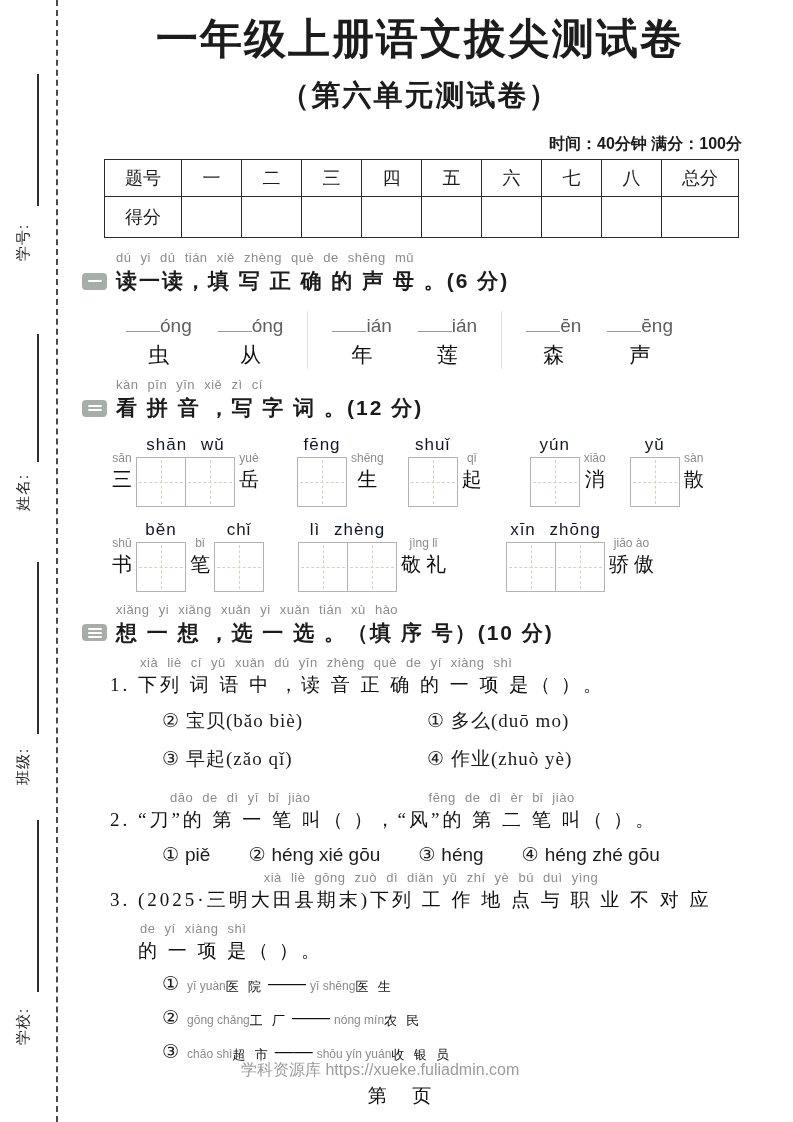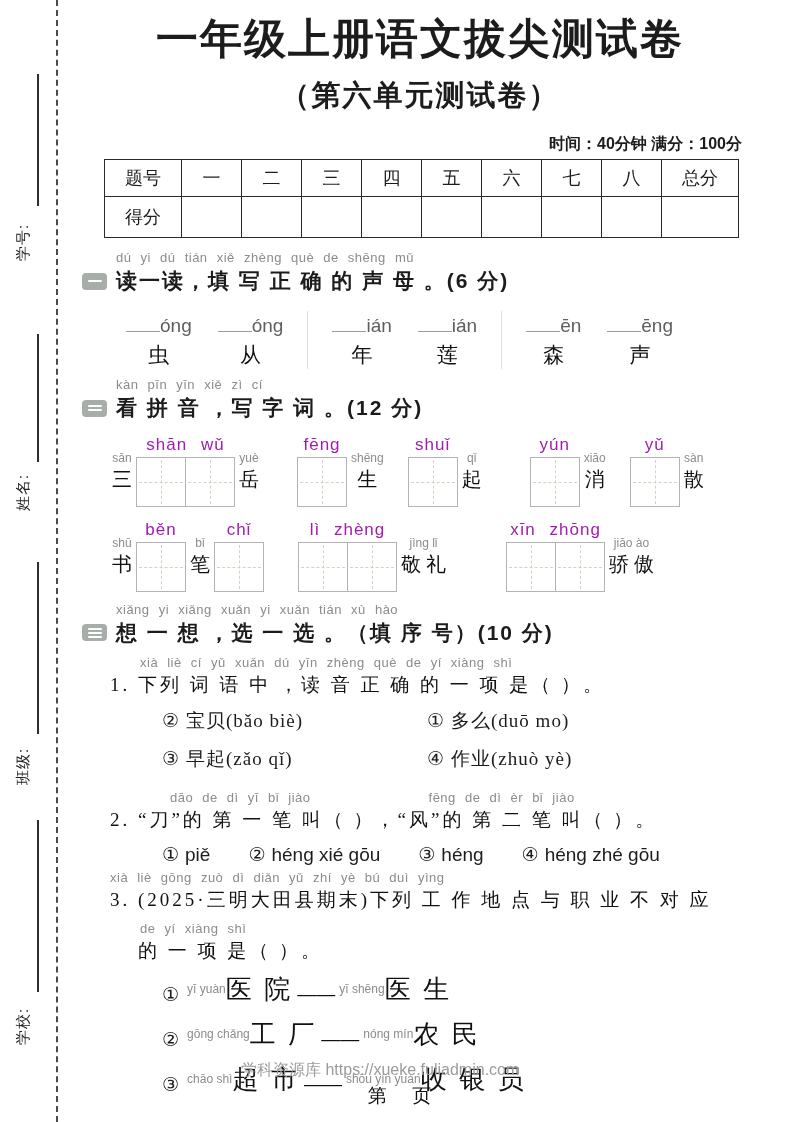--- a/index.html
+++ b/index.html
@@ -44,42 +44,42 @@
   .s1-top{font-size:19px;color:#5f5f5f;}
   .blank{display:inline-block;width:34px;height:1.05em;border-bottom:1.5px solid #9a9a9a;}
   .s1-char{text-align:center;font-size:21px;margin-top:4px;color:#111;}
   
   .s2-row{display:flex;align-items:flex-end;margin:14px 0 10px 26px;}
   .s2-item{display:flex;align-items:flex-end;}
   .side{display:flex;flex-direction:column;align-items:center;margin:0 4px 14px 4px;}
   .side .sp{font-size:12px;color:#8c8c8c;line-height:1;}
   .side .sc{font-size:20px;color:#111;margin-top:2px;white-space:nowrap;}
   .boxwrap{display:flex;flex-direction:column;align-items:center;}
-  .boxpin{font-size:17px;color:#a21caf;letter-spacing:1px;word-spacing:8px;line-height:1.1;margin-bottom:2px;}
+  .boxpin{font-size:17px;color:#0f172a;letter-spacing:1px;word-spacing:8px;line-height:1.1;margin-bottom:2px;}
   .cells{display:flex;}
   .cell{position:relative;width:50px;height:50px;border:1px solid #b3b3b3;box-sizing:border-box;background:#fff;}
   .cell + .cell{margin-left:-1px;}
   .cell::before{content:"";position:absolute;left:2px;right:2px;top:50%;border-top:1px dashed #d9cfc2;}
   .cell::after{content:"";position:absolute;top:2px;bottom:2px;left:50%;border-left:1px dashed #d9cfc2;}
   .gap20{width:20px;}.gap34{width:34px;}.gap44{width:44px;}.gap56{width:56px;}
   
   .q{margin-left:28px;}
   .q-stem{font-size:19px;letter-spacing:3px;color:#111;margin-top:2px;}
   .optgrid{display:flex;flex-wrap:wrap;margin:10px 0 4px 52px;}
   .optgrid .opt{width:265px;font-size:19px;letter-spacing:1px;margin-bottom:12px;}
   .optline{display:flex;gap:38px;margin:10px 0 4px 52px;font-size:19px;}
   .circ{font-size:19px;margin-right:6px;}
   .q2pins{display:flex;margin-left:60px;margin-top:6px;}
   .q2pins .p2{margin-left:118px;}
-  .q3pin1{text-align:left;margin-right:6px;margin-top:4px;}
+  .q3pin1{text-align:center;margin-right:6px;margin-top:4px;}
   .opt3grid{display:flex;flex-wrap:wrap;margin:8px 0 0 52px;}
   .opt3{width:318px;display:flex;align-items:flex-end;margin-bottom:10px;}
   .wordcol{display:flex;flex-direction:row;align-items:center;margin:0 2px;}
   .wordcol .wp{font-size:12px;color:#8c8c8c;line-height:1.2;white-space:nowrap;}
-  .wordcol .wt{font-size:26px;letter-spacing:3px;color:#111;white-space:nowrap;}
+  .wordcol .wt{font-size:13px;letter-spacing:3px;color:#111;white-space:nowrap;}
   .dash{font-size:19px;color:#111;margin:0 2px;position:relative;top:-2px;}
   .opt3 .circ{margin-bottom:1px;}
   
   .watermark{position:absolute;left:241px;top:1060px;color:#9b9b9b;font-size:16px;}
   .page-footer{position:absolute;left:8px;top:1083px;width:100%;text-align:center;
     font-size:19px;letter-spacing:10px;color:#111;}
 </style>
 </head>
 <body>
 

